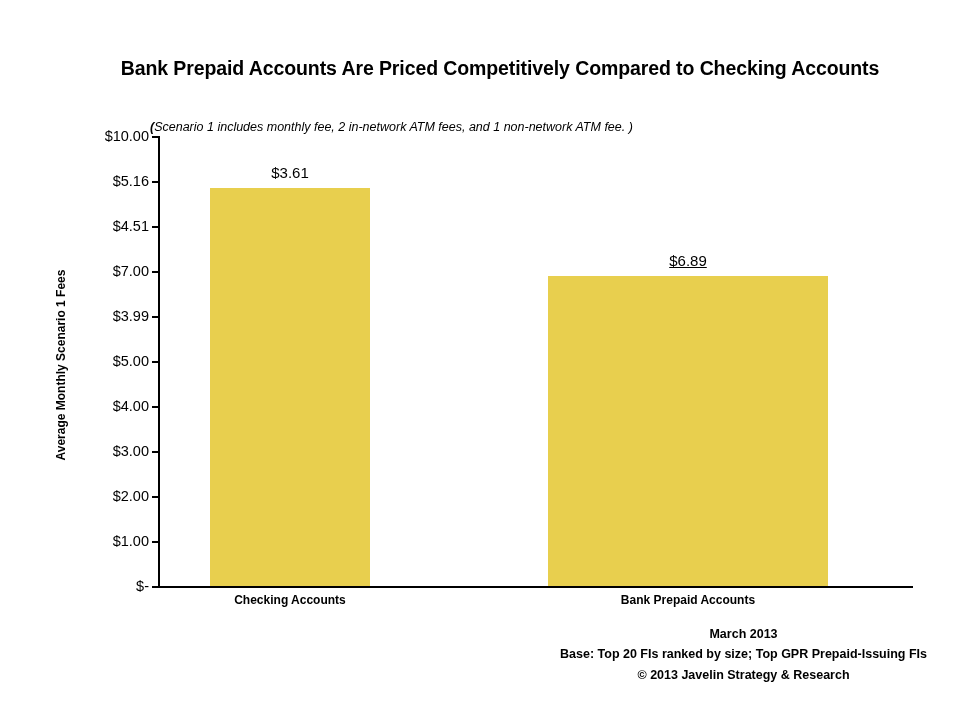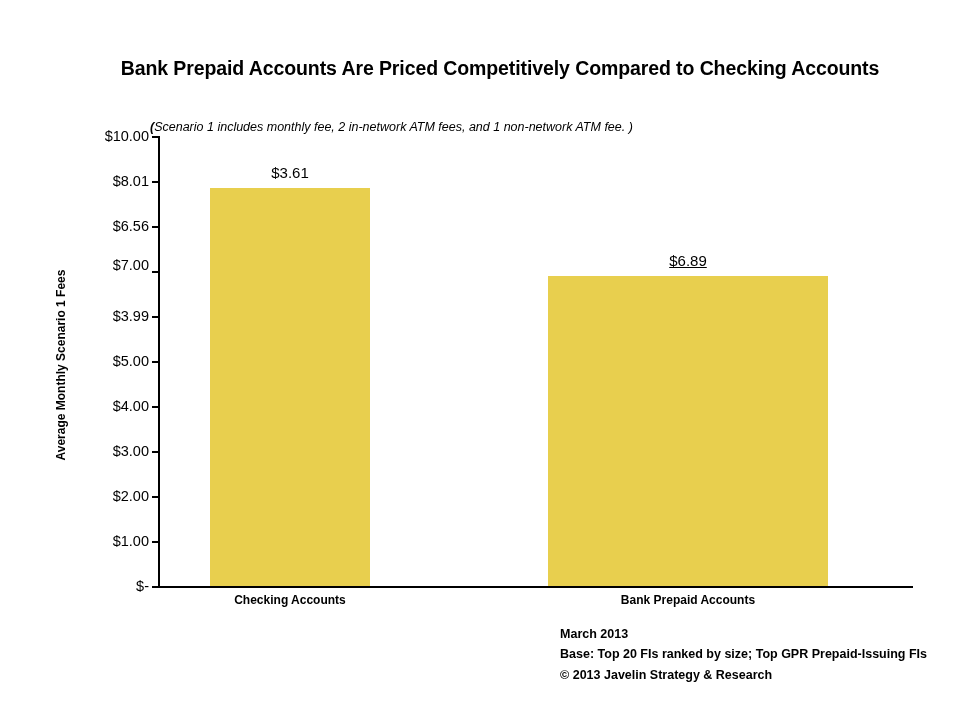--- a/index.html
+++ b/index.html
@@ -123,21 +123,21 @@
     text-align: center;
     font-size: 12px;
     font-weight: bold;
     white-space: nowrap;
   }
   
   #footnotes {
     position: absolute;
     right: 33px;
     top: 624px;
-    text-align: left;
+    text-align: center;
     font-size: 12.5px;
     font-weight: bold;
     line-height: 1.62;
   }
 </style>
 </head>
 <body>
 
 <div id="chart-root">
 
@@ -152,27 +152,27 @@
   </div>
 
   <div id="plot">
     <div id="y-axis-line"></div>
     <div id="x-axis-line"></div>
 
     <div class="tick-mark" style="top:0px;"></div>
     <div class="tick-label" style="top:0px;">$10.00</div>
 
     <div class="tick-mark" style="top:45px;"></div>
-    <div class="tick-label" style="top:45px;">$8.01</div>
+    <div class="tick-label" style="top:45px;">$5.16</div>
 
     <div class="tick-mark" style="top:90px;"></div>
-    <div class="tick-label" style="top:90px;">$6.56</div>
+    <div class="tick-label" style="top:90px;">$4.51</div>
 
     <div class="tick-mark" style="top:135px;"></div>
-    <div class="tick-label" style="top:129px;">$7.00</div>
+    <div class="tick-label" style="top:135px;">$7.00</div>
 
     <div class="tick-mark" style="top:180px;"></div>
     <div class="tick-label" style="top:180px;">$3.99</div>
 
     <div class="tick-mark" style="top:225px;"></div>
     <div class="tick-label" style="top:225px;">$5.00</div>
 
     <div class="tick-mark" style="top:270px;"></div>
     <div class="tick-label" style="top:270px;">$4.00</div>
 

